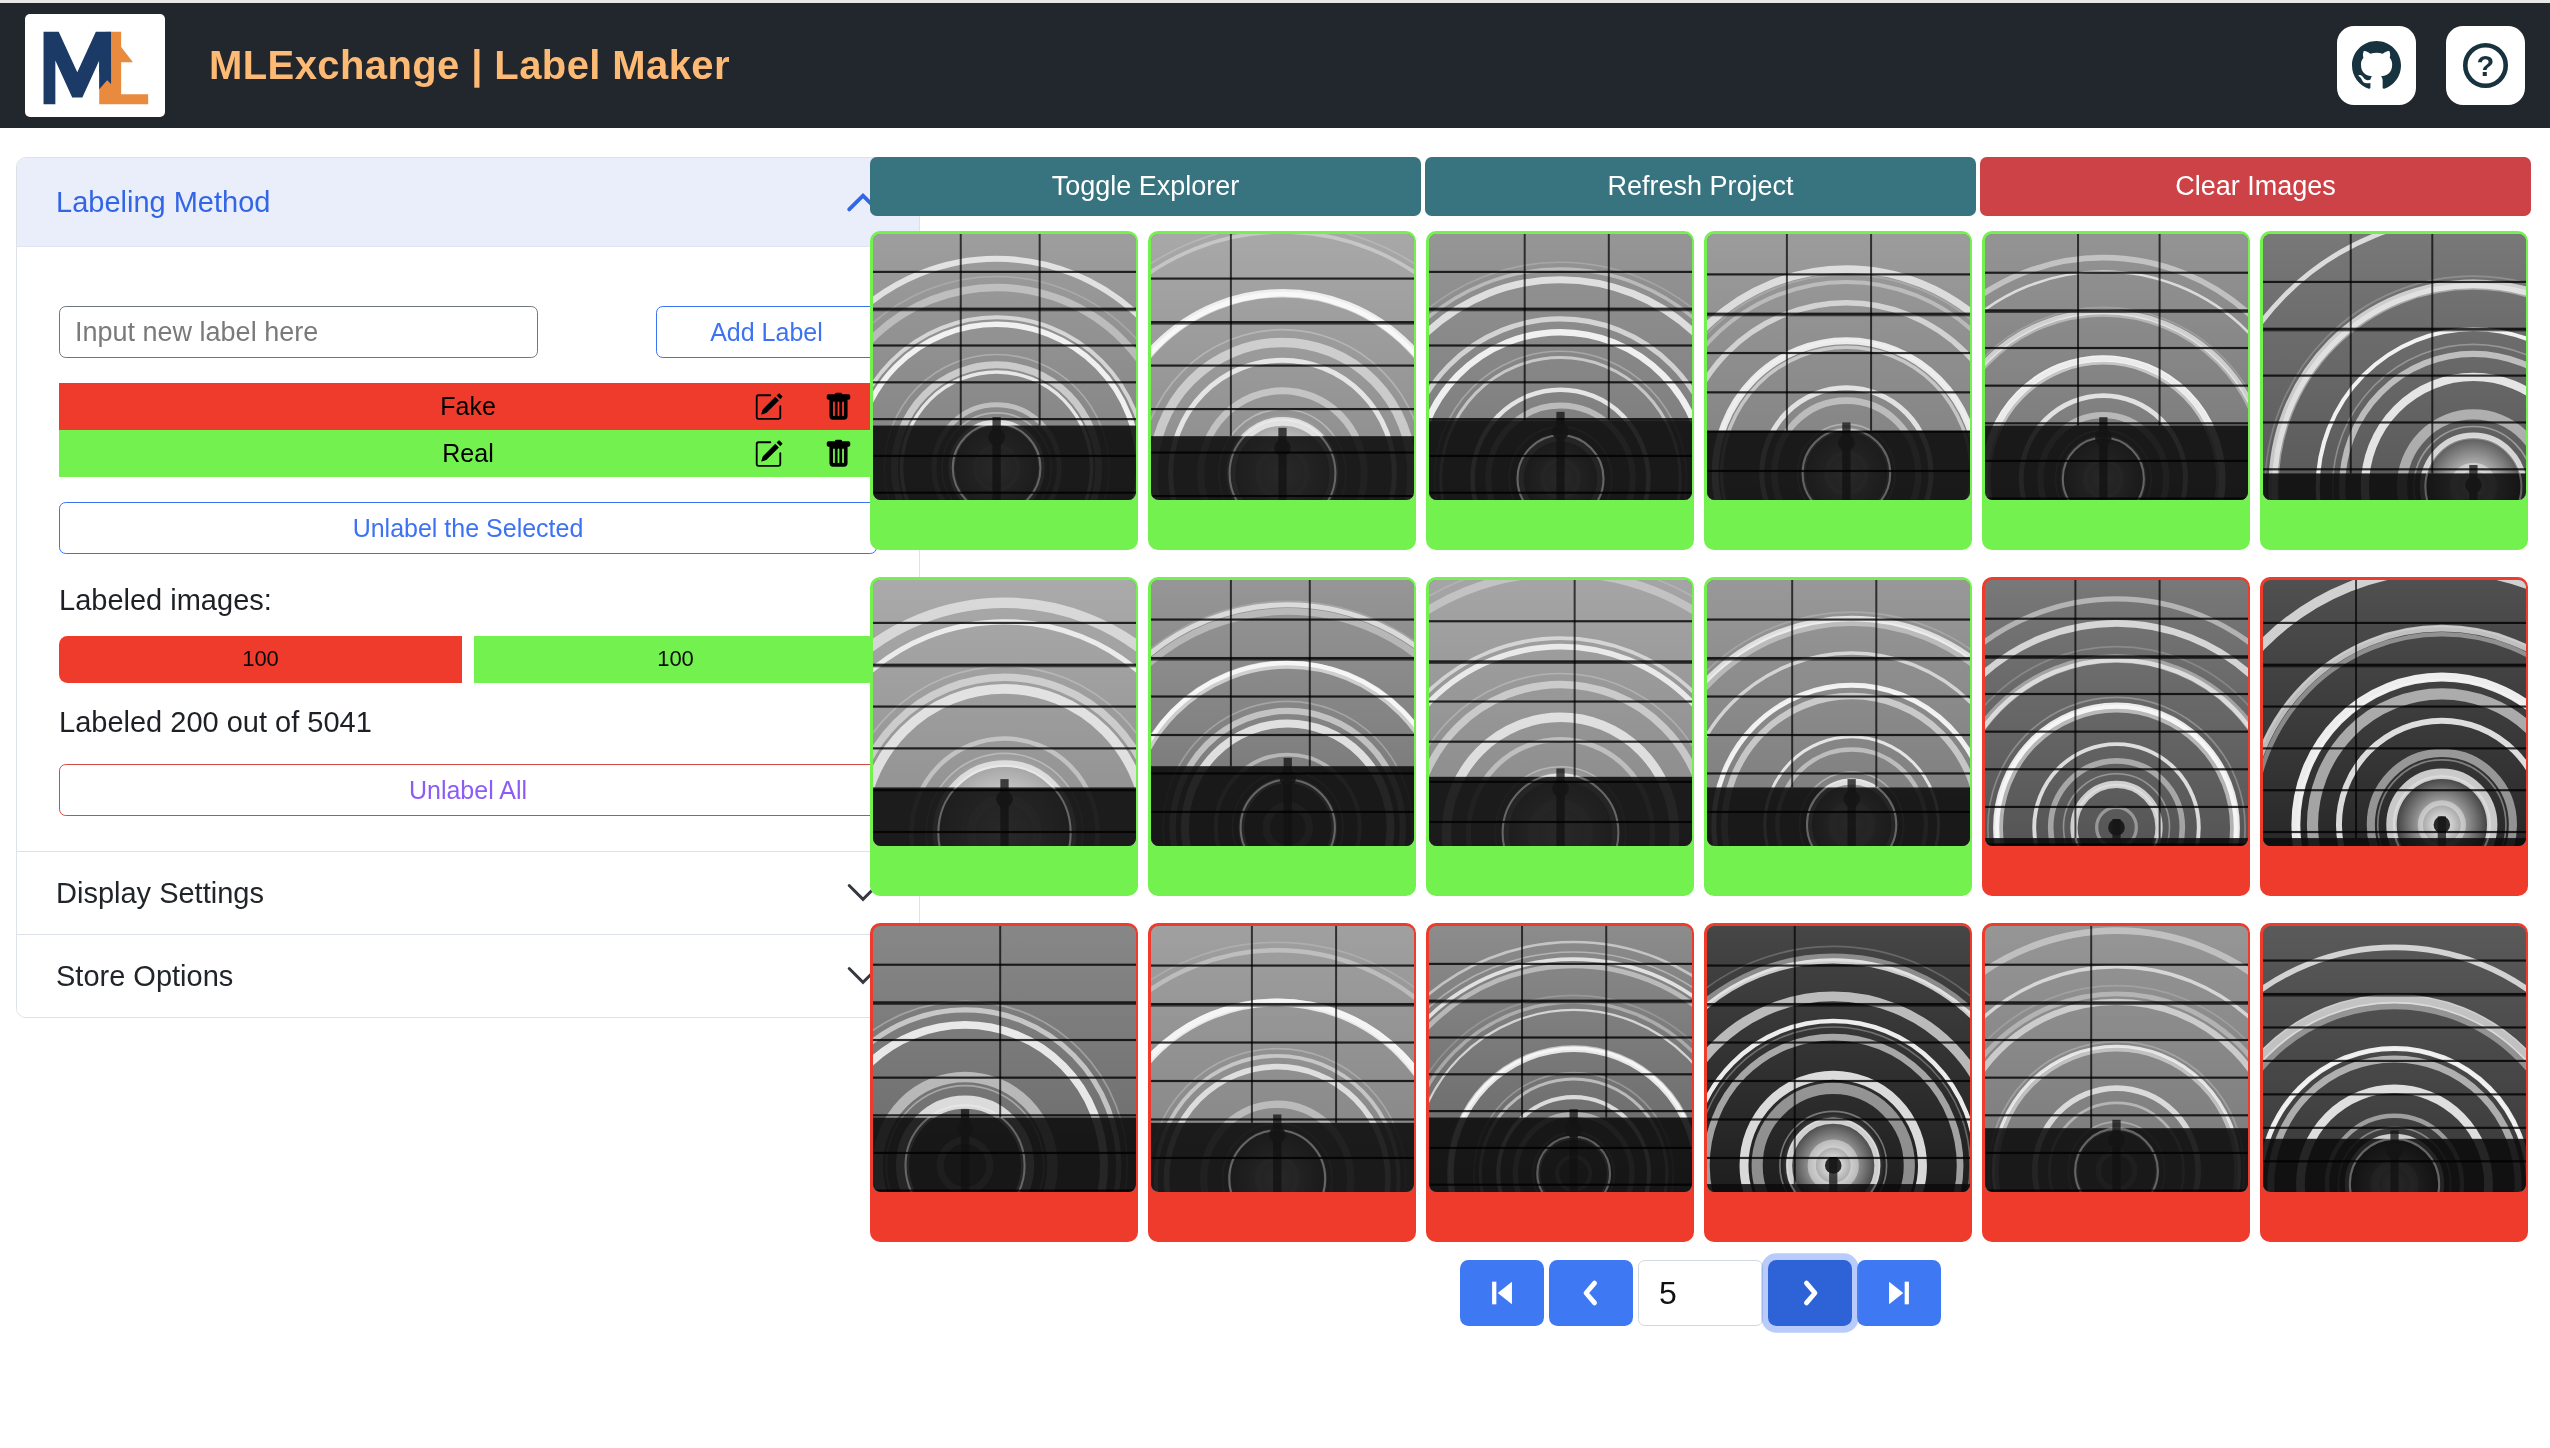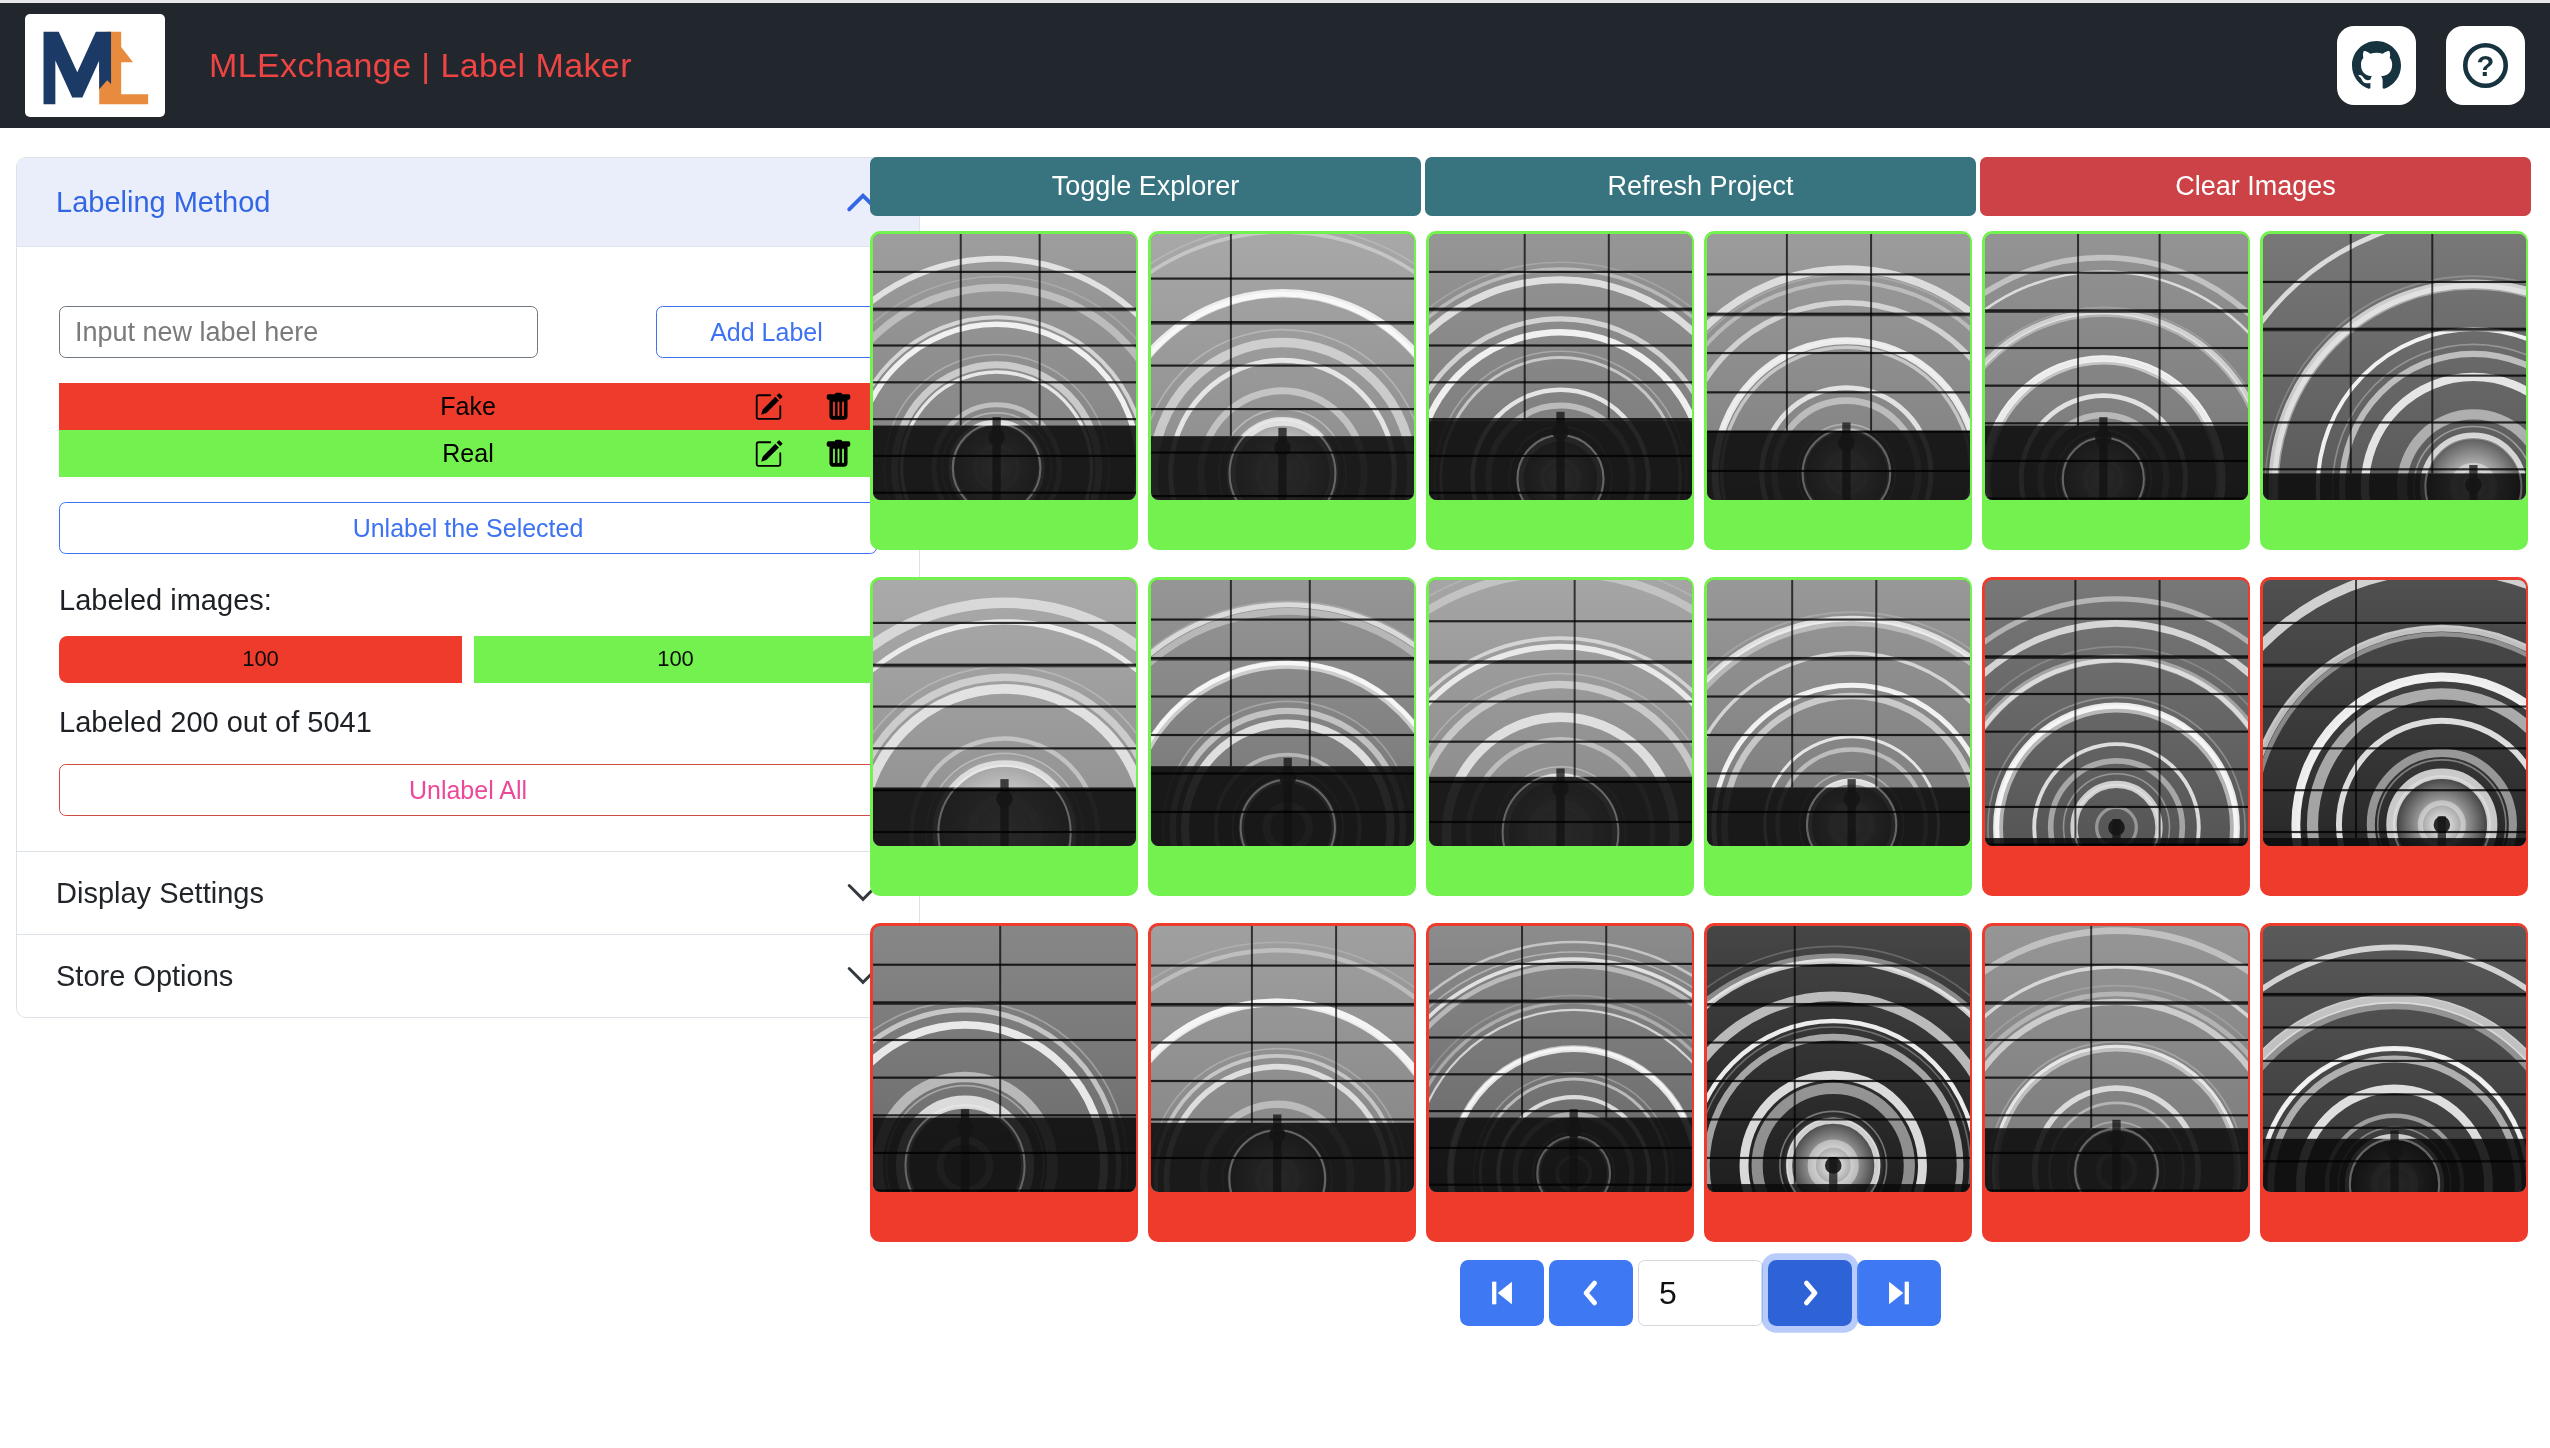--- a/index.html
+++ b/index.html
@@ -5,21 +5,21 @@
   html,body{margin:0;padding:0;background:#ffffff;}
   .page{position:relative;width:2550px;height:1449px;background:#ffffff;overflow:hidden;
         font-family:"Liberation Sans",sans-serif;}
   .top-strip{position:absolute;left:0;top:0;width:100%;height:3.4px;background:#e8e8e8;}
 
   
   header.appbar{position:absolute;left:0;top:3.4px;width:100%;height:125px;background:#22262d;
         display:flex;align-items:center;padding:0 25px;box-sizing:border-box;}
   .logo-box{width:140px;height:103px;background:#ffffff;border-radius:5px;display:flex;
         align-items:center;justify-content:center;margin-right:44px;flex:0 0 auto;}
-  .app-title{color:#ef4444;font-size:34px;font-weight:normal;letter-spacing:0.4px;margin:0;}
+  .app-title{color:#fdba74;font-size:40px;font-weight:bold;letter-spacing:0.4px;margin:0;}
   .header-actions{margin-left:auto;display:flex;gap:30px;padding-right:0px;}
   .hdr-btn{width:79px;height:79px;background:#ffffff;border:none;border-radius:17px;cursor:pointer;
         display:flex;align-items:center;justify-content:center;padding:0;}
 
   
   aside.sidebar{position:absolute;left:16px;top:157px;width:904px;}
   .accordion{border:1.7px solid #dde1e8;border-radius:10px;overflow:hidden;background:#fff;}
   .acc-header{height:88px;background:#e9eefa;display:flex;align-items:center;justify-content:space-between;
         padding:0 39px;cursor:pointer;border-bottom:1.7px solid #dfe4ee;}
   .acc-header .acc-title{color:#3366e5;font-size:29px;}
@@ -40,21 +40,21 @@
   .label-row{height:47px;position:relative;display:flex;align-items:center;justify-content:center;
         color:#000;font-size:25px;cursor:pointer;}
   .row-icon{position:absolute;top:50%;transform:translateY(-50%);width:29px;height:29px;cursor:pointer;}
   .row-icon.edit{right:94px;}
   .row-icon.trash{right:23.6px;}
   .full-btn{display:block;width:100%;margin-top:25px;}
   .caption{margin-top:30px;font-size:29px;color:#1d2025;}
   .progress{margin-top:18.6px;height:47px;border-radius:8.4px;overflow:hidden;display:flex;gap:12px;}
   .progress .seg{display:flex;align-items:center;justify-content:center;font-size:22px;color:#0b0b0b;}
   .summary{margin-top:23.6px;font-size:29px;color:#1d2025;}
-  .btn-outline-red{height:52px;background:#fff;border:1.7px solid #d04a46;color:#ec4899;border-radius:6.7px;
+  .btn-outline-red{height:52px;background:#fff;border:1.7px solid #d04a46;color:#8b5cf6;border-radius:6.7px;
         font-size:25px;cursor:pointer;font-family:"Liberation Sans",sans-serif;}
   .acc-item{height:82px;border-top:1.7px solid #dde1e8;display:flex;align-items:center;
         justify-content:space-between;padding:0 39px;font-size:29px;color:#212529;cursor:pointer;background:#fff;}
 
   
   .toolbar{position:absolute;left:870px;top:157px;width:1661px;display:flex;gap:4.2px;}
   .toolbar button{flex:1;height:59px;border:none;border-radius:6.7px;color:#ffffff;font-size:27px;
         cursor:pointer;font-family:"Liberation Sans",sans-serif;}
   .grid{position:absolute;left:870px;top:231px;display:grid;grid-template-columns:repeat(6,268px);
         gap:27px 10px;}

